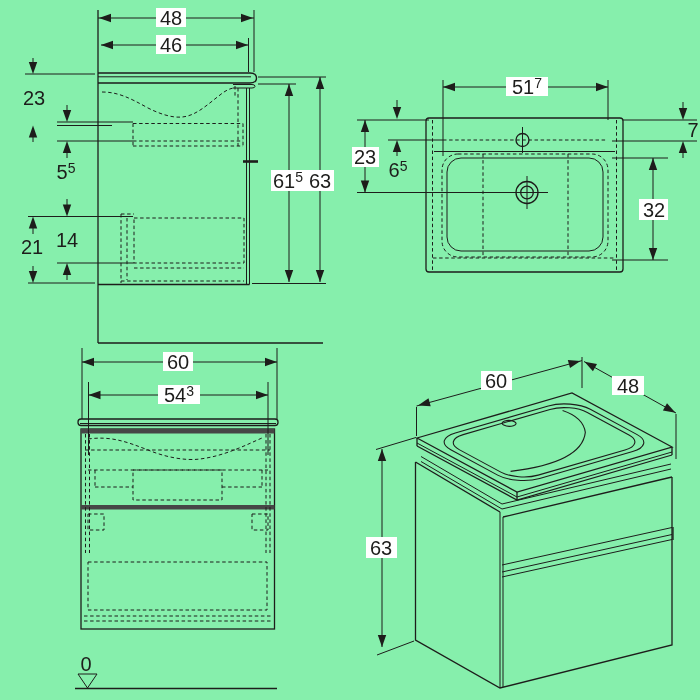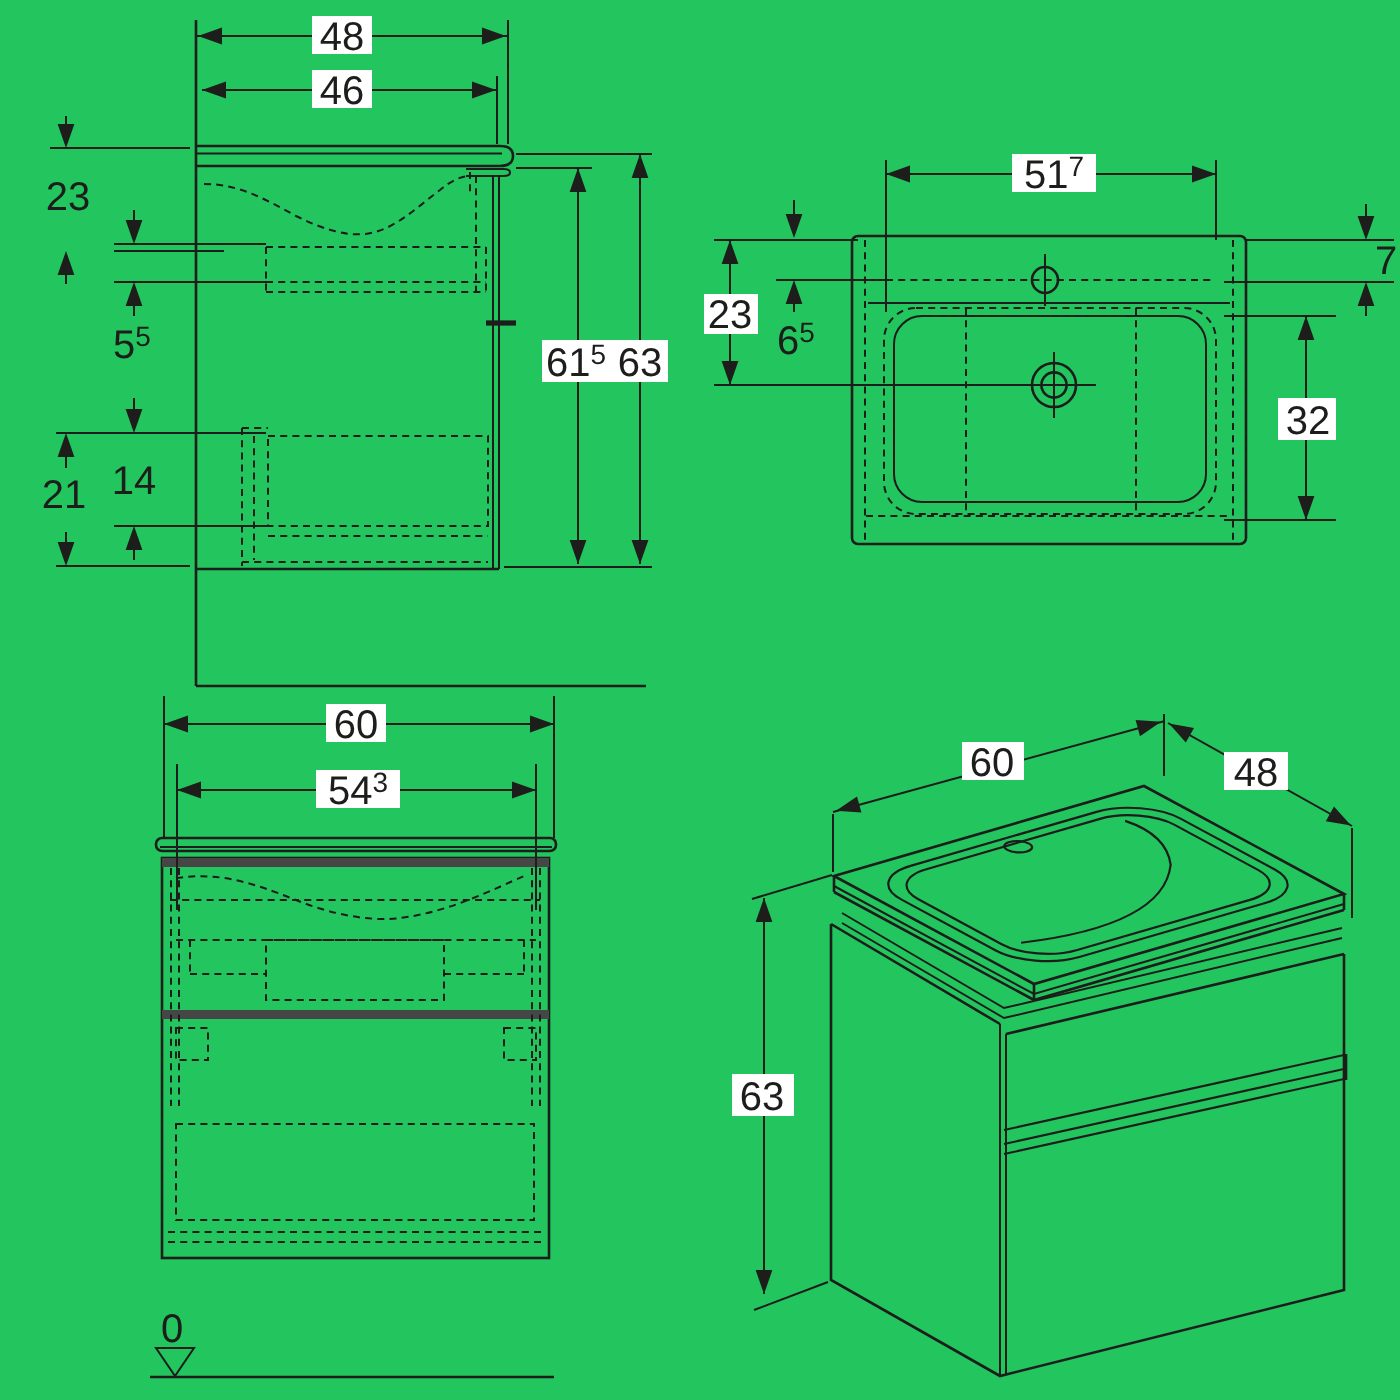--- a/index.html
+++ b/index.html
@@ -1,16 +1,16 @@
 <!DOCTYPE html>
 <html><head>
 <meta charset="utf-8">
 <style>
   html,body{margin:0;padding:0;background:#ffffff;}
-  .stage{width:700px;height:700px;position:relative;background:#22c55e;overflow:hidden;
+  .stage{width:700px;height:700px;position:relative;background:#86efac;overflow:hidden;
          font-family:"Liberation Sans", sans-serif;}
   svg{display:block;}
   .ln{stroke:#1d1d1b;stroke-width:1.3;fill:none;stroke-linecap:butt;}
   .thin{stroke:#1d1d1b;stroke-width:1;fill:none;}
   .thick{stroke:#1d1d1b;stroke-width:2.6;fill:none;}
   .dash{stroke:#1d1d1b;stroke-width:1;fill:none;stroke-dasharray:3.5 2.6;}
   .arrow{fill:#1d1d1b;stroke:none;}
   .band{fill:#464646;stroke:none;}
   .lbl{font-family:"Liberation Sans", sans-serif;font-size:20px;fill:#1d1d1b;}
   .sup{font-size:14px;}

